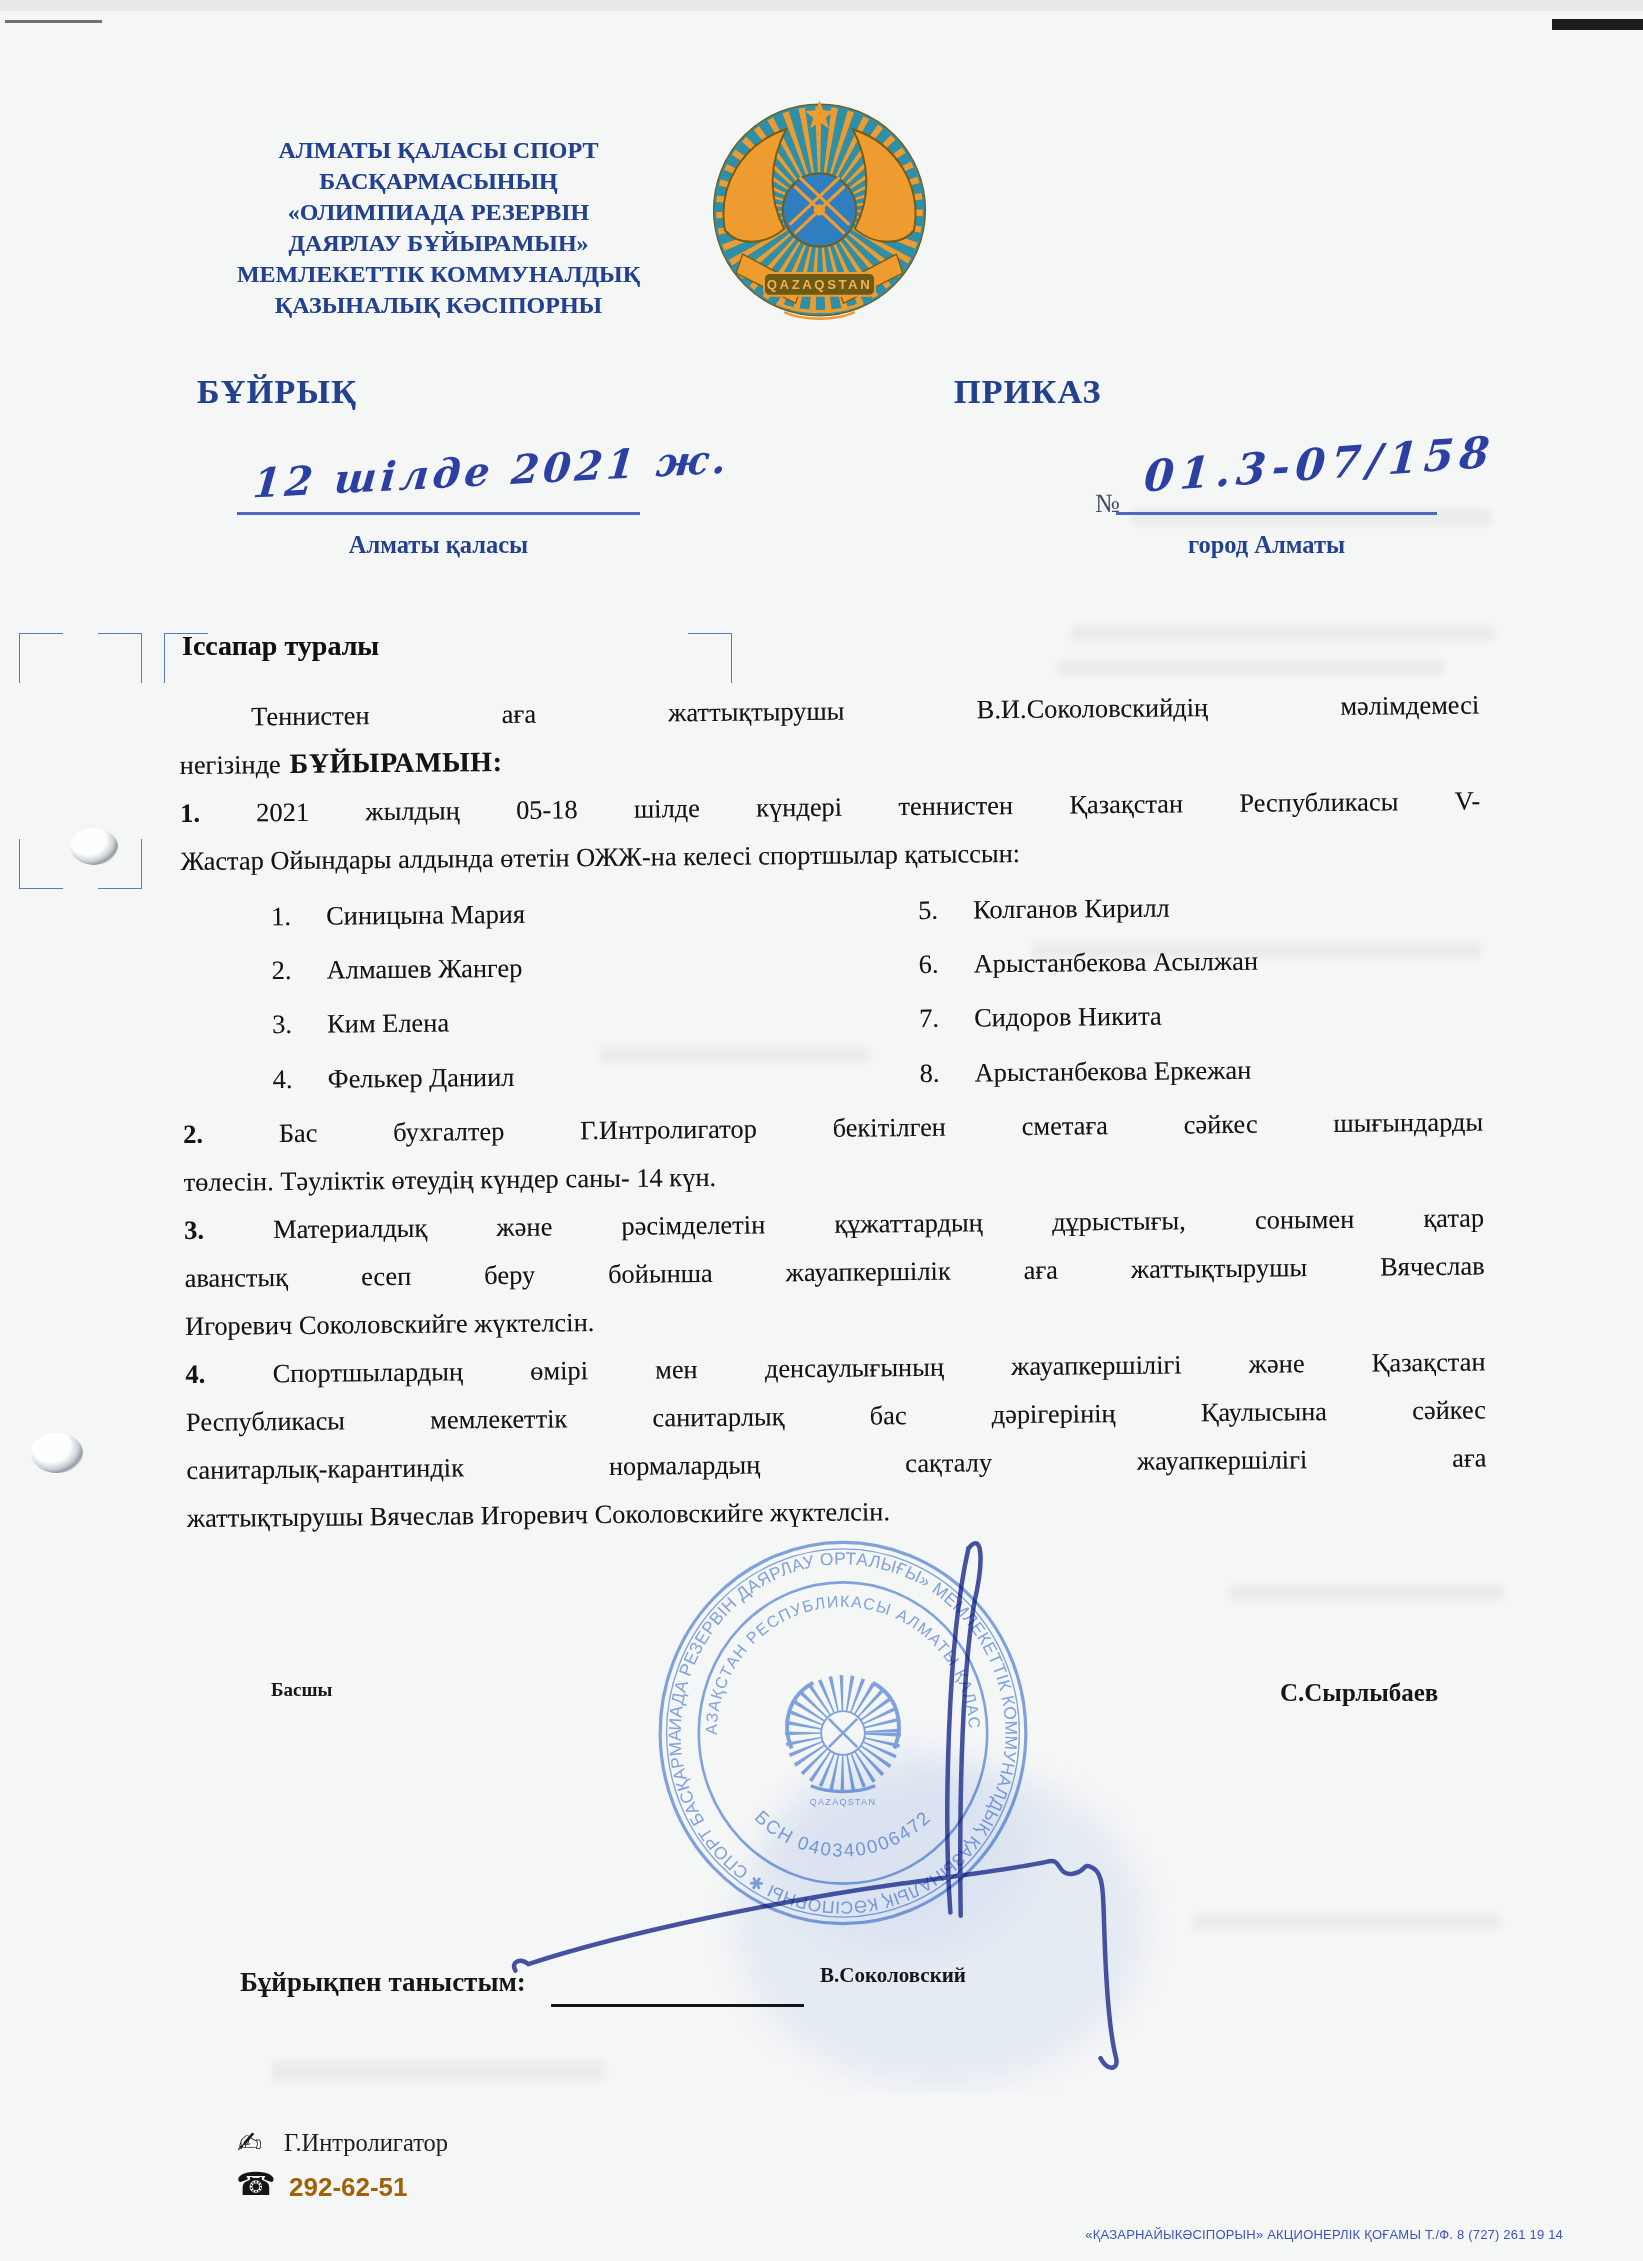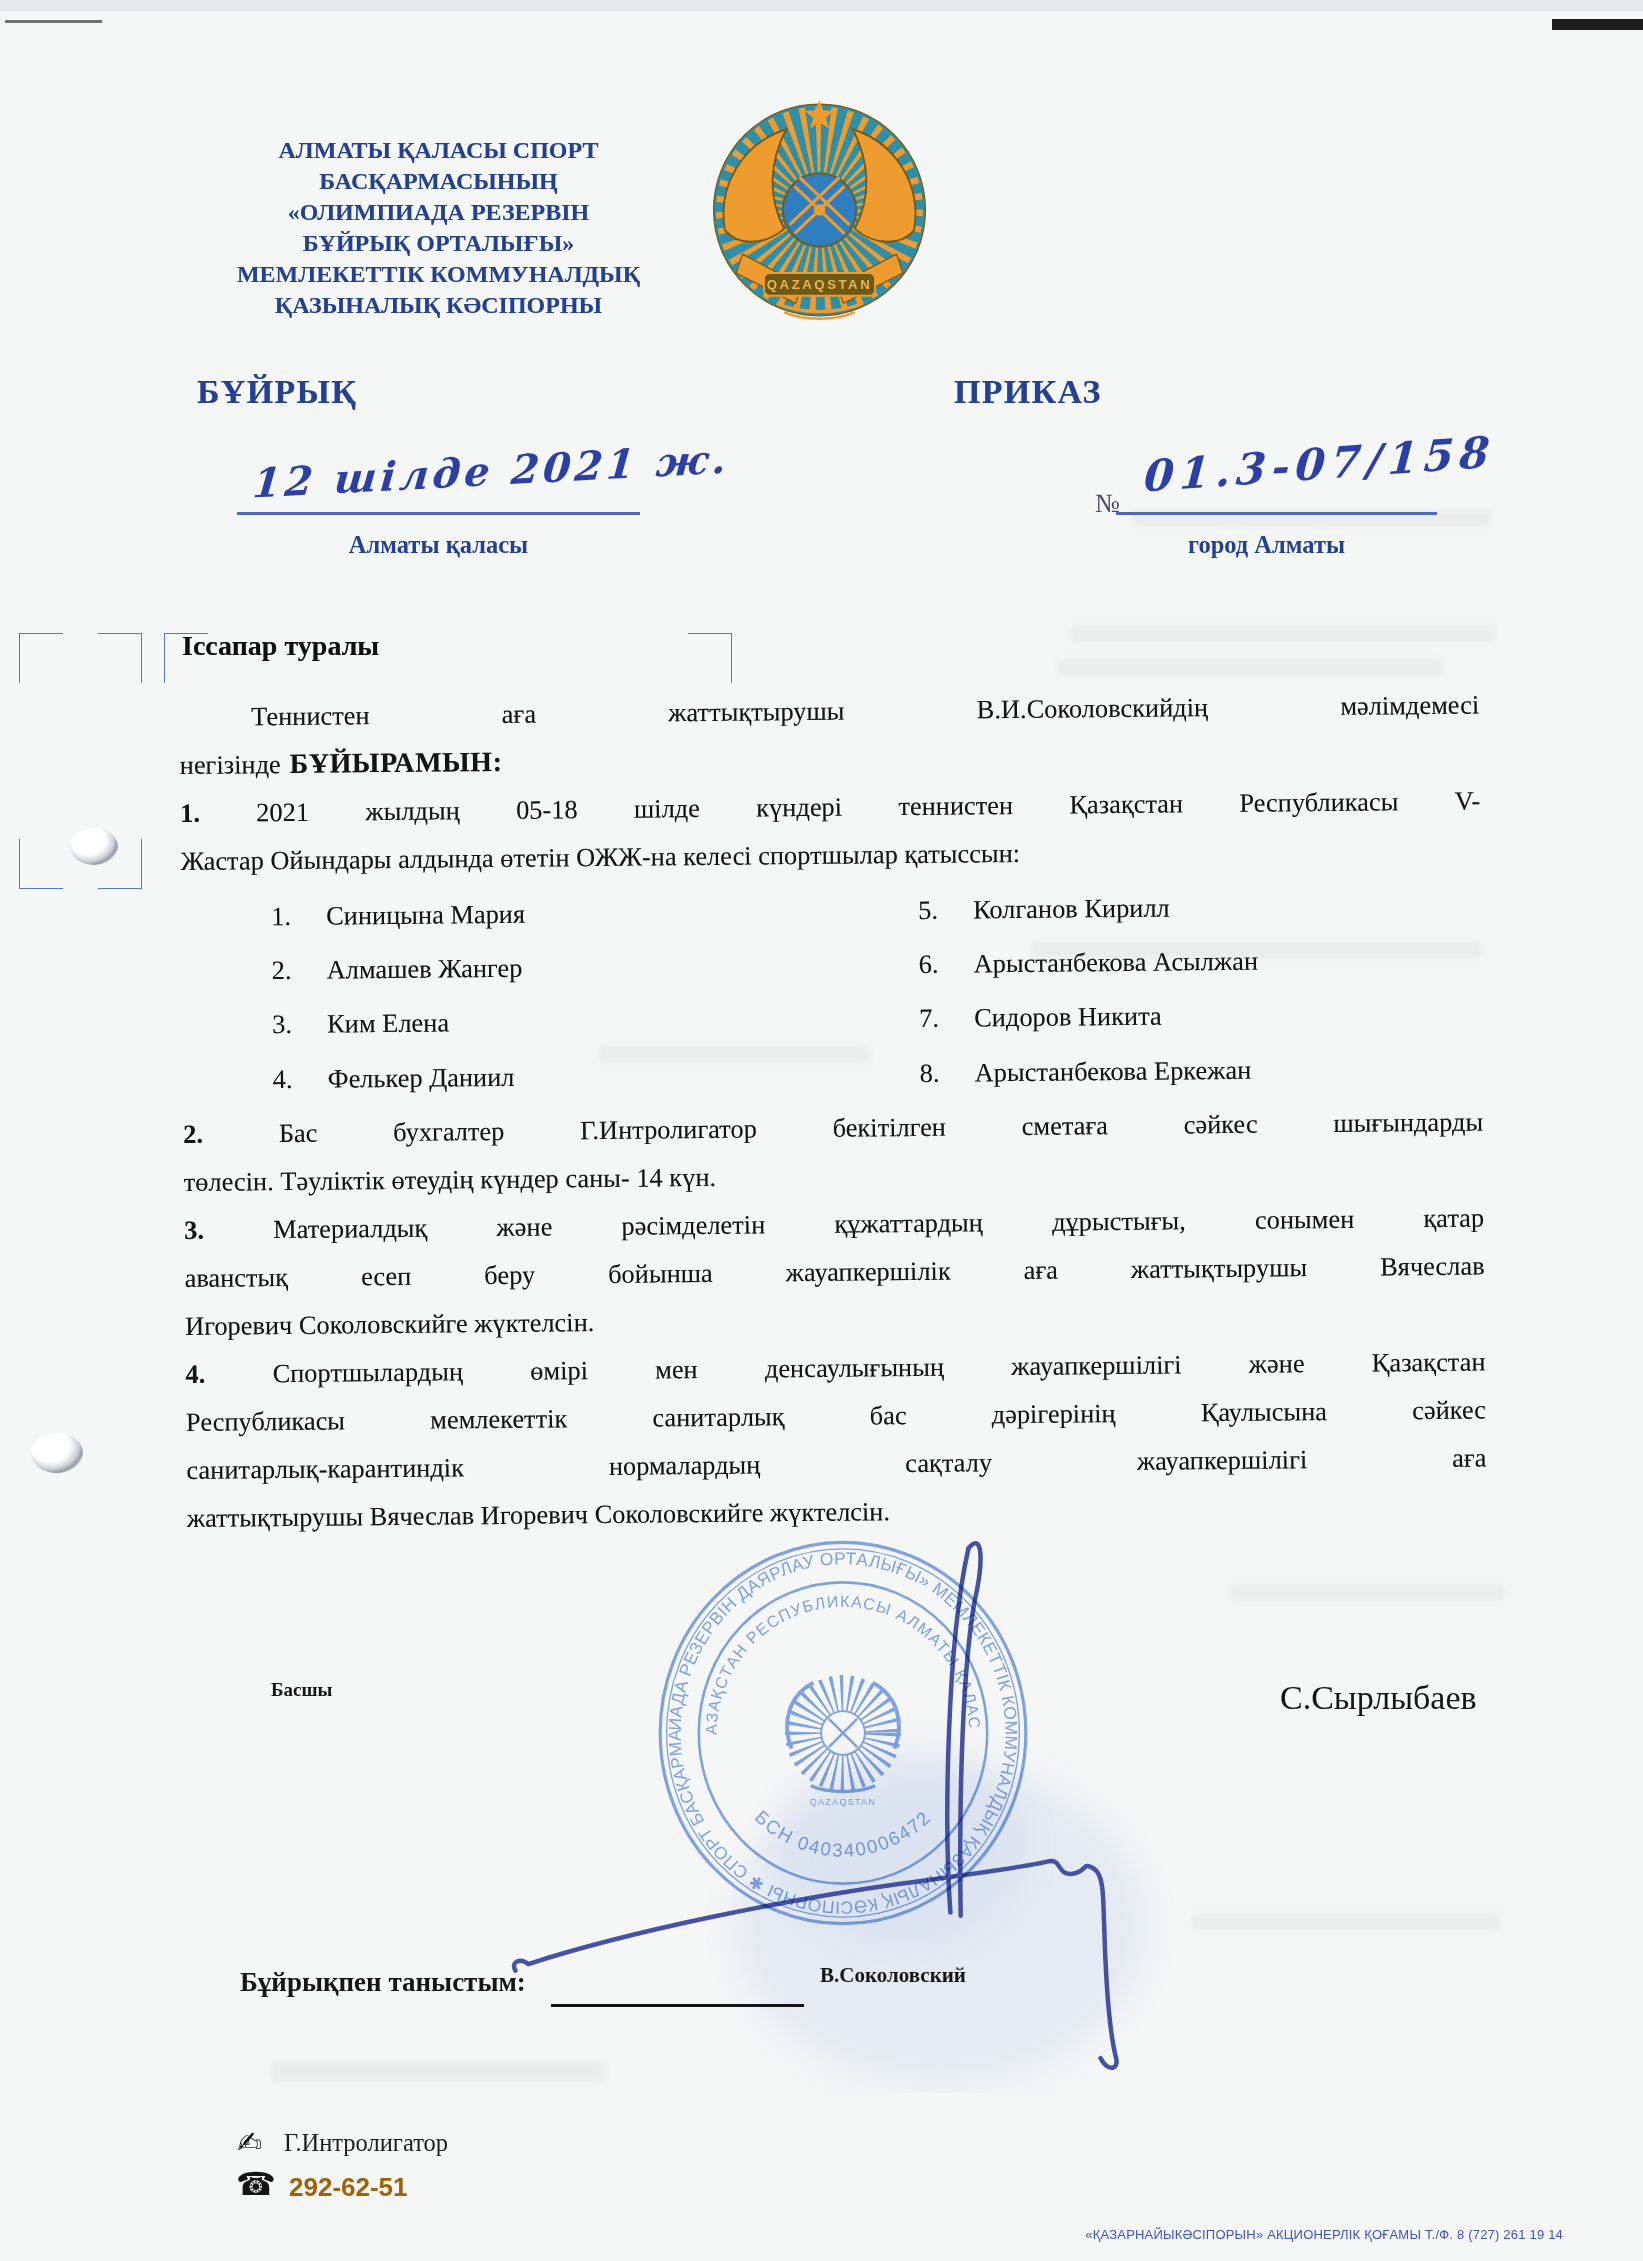--- a/index.html
+++ b/index.html
@@ -40,21 +40,21 @@
   .jf{text-align:justify;text-align-last:justify;white-space:normal;}
   .ind{text-indent:72px;}
   .pnum{font-weight:700;}
   .shout{font-weight:700;letter-spacing:0.6px;margin-left:9px;font-size:28px;}
   .athletes{display:grid;grid-template-columns:599px 599px;margin:7.7px 0 6.4px 90px;row-gap:6.4px;}
   .ath{height:48px;line-height:48px;white-space:nowrap;}
   .ath.rcol{padding-left:48px;}
   .anum{display:inline-block;width:55px;}
   
   .pos-label{position:absolute;left:271px;top:1668px;font-size:19px;font-weight:700;}
-  .head-name{position:absolute;left:1280px;top:1668px;font-size:34px;font-weight:400;}
+  .head-name{position:absolute;left:1280px;top:1668px;font-size:25px;font-weight:700;}
   .stamp{position:absolute;left:652px;top:1525px;width:382px;height:394px;opacity:.92;mix-blend-mode:multiply;}
   .sigsvg{position:absolute;left:451px;top:1502px;width:741px;height:580px;mix-blend-mode:multiply;}
   .ack-label{position:absolute;left:240px;top:1956px;font-size:27px;font-weight:700;}
   .ack-line{position:absolute;left:551px;top:1993px;width:253px;height:3.2px;background:#151515;}
   .ack-name{position:absolute;left:820px;top:1952px;font-size:21px;font-weight:700;}
   
   .f-icon{position:absolute;font-family:"DejaVu Sans",sans-serif;color:#151515;}
   .pen{left:237px;top:2114px;font-size:30px;}
   .tel{left:236px;top:2154px;font-size:32px;}
   .executor{position:absolute;left:284px;top:2118px;font-size:24.5px;color:#1c1c1c;}
@@ -84,21 +84,21 @@
   <div class="cm" style="left:98px;top:622px;border-right-width:1.9px;border-top-width:1.9px;"></div>
   <div class="cm" style="left:164px;top:622px;border-left-width:1.9px;border-top-width:1.9px;"></div>
   <div class="cm" style="left:688px;top:622px;border-right-width:1.9px;border-top-width:1.9px;"></div>
   <div class="cm" style="left:19.3px;top:828px;border-left-width:1.9px;border-bottom-width:1.9px;"></div>
   <div class="cm" style="left:98px;top:828px;border-right-width:1.9px;border-bottom-width:1.9px;"></div>
 
   <div class="org org-left">
     <div>АЛМАТЫ ҚАЛАСЫ СПОРТ</div>
     <div>БАСҚАРМАСЫНЫҢ</div>
     <div>«ОЛИМПИАДА РЕЗЕРВІН</div>
-    <div>БҰЙРЫҚ ОРТАЛЫҒЫ»</div>
+    <div>ДАЯРЛАУ БҰЙЫРАМЫН»</div>
     <div>МЕМЛЕКЕТТІК КОММУНАЛДЫҚ</div>
     <div>ҚАЗЫНАЛЫҚ КӘСІПОРНЫ</div>
   </div>
 
   <div class="emblem">
     <svg viewBox="0 0 360 380" width="227" height="246">
       <circle cx="180" cy="182" r="168" fill="#2e8fa6" stroke="#7a5a10" stroke-width="2"></circle>
       <circle cx="180" cy="182" r="112" fill="none" stroke="#ee9b30" stroke-width="104" stroke-dasharray="7 11"></circle>
       <path d="M30,214 C18,144 57,77 127,54 C100,107 98,162 124,212 C92,239 50,239 30,214 Z" fill="#ee9b30" stroke="#7a5a10" stroke-width="3"></path>
       <path d="M330,214 C342,144 303,77 233,54 C260,107 262,162 236,212 C268,239 310,239 330,214 Z" fill="#ee9b30" stroke="#7a5a10" stroke-width="3"></path>

